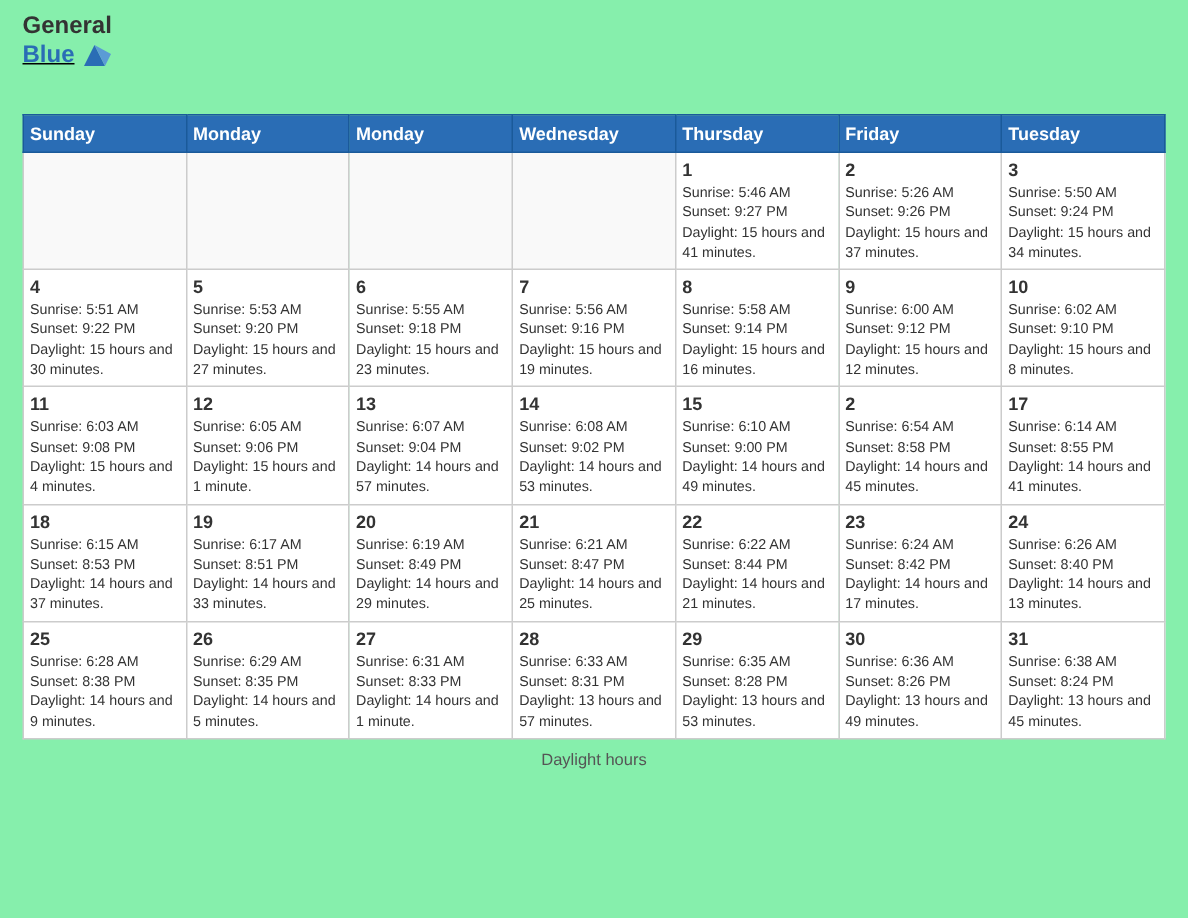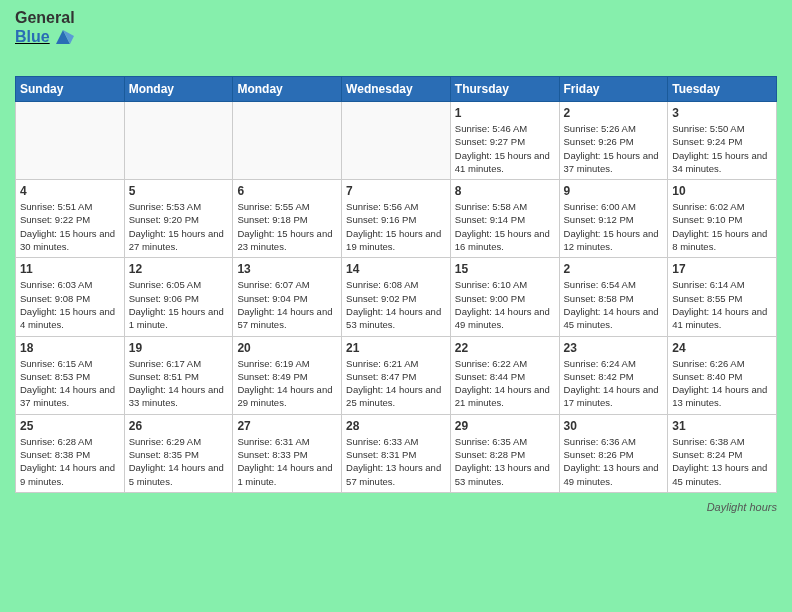--- a/index.html
+++ b/index.html
@@ -93,22 +93,21 @@
     }
     .day-info {
       font-size: 9.5px;
       color: #333;
       line-height: 1.4;
     }
     .footer {
       margin-top: 8px;
       font-size: 11px;
       color: #555;
-      text-align: right;
-      font-style: italic;
+      text-align: center;
     }
   </style>
 </head>
 <body>
 
 <div class="page">
   <div class="header">
     <div class="logo">
       <div style="display:flex;flex-direction:column;align-items:flex-start;">
         <span class="logo-text-general">General</span>

